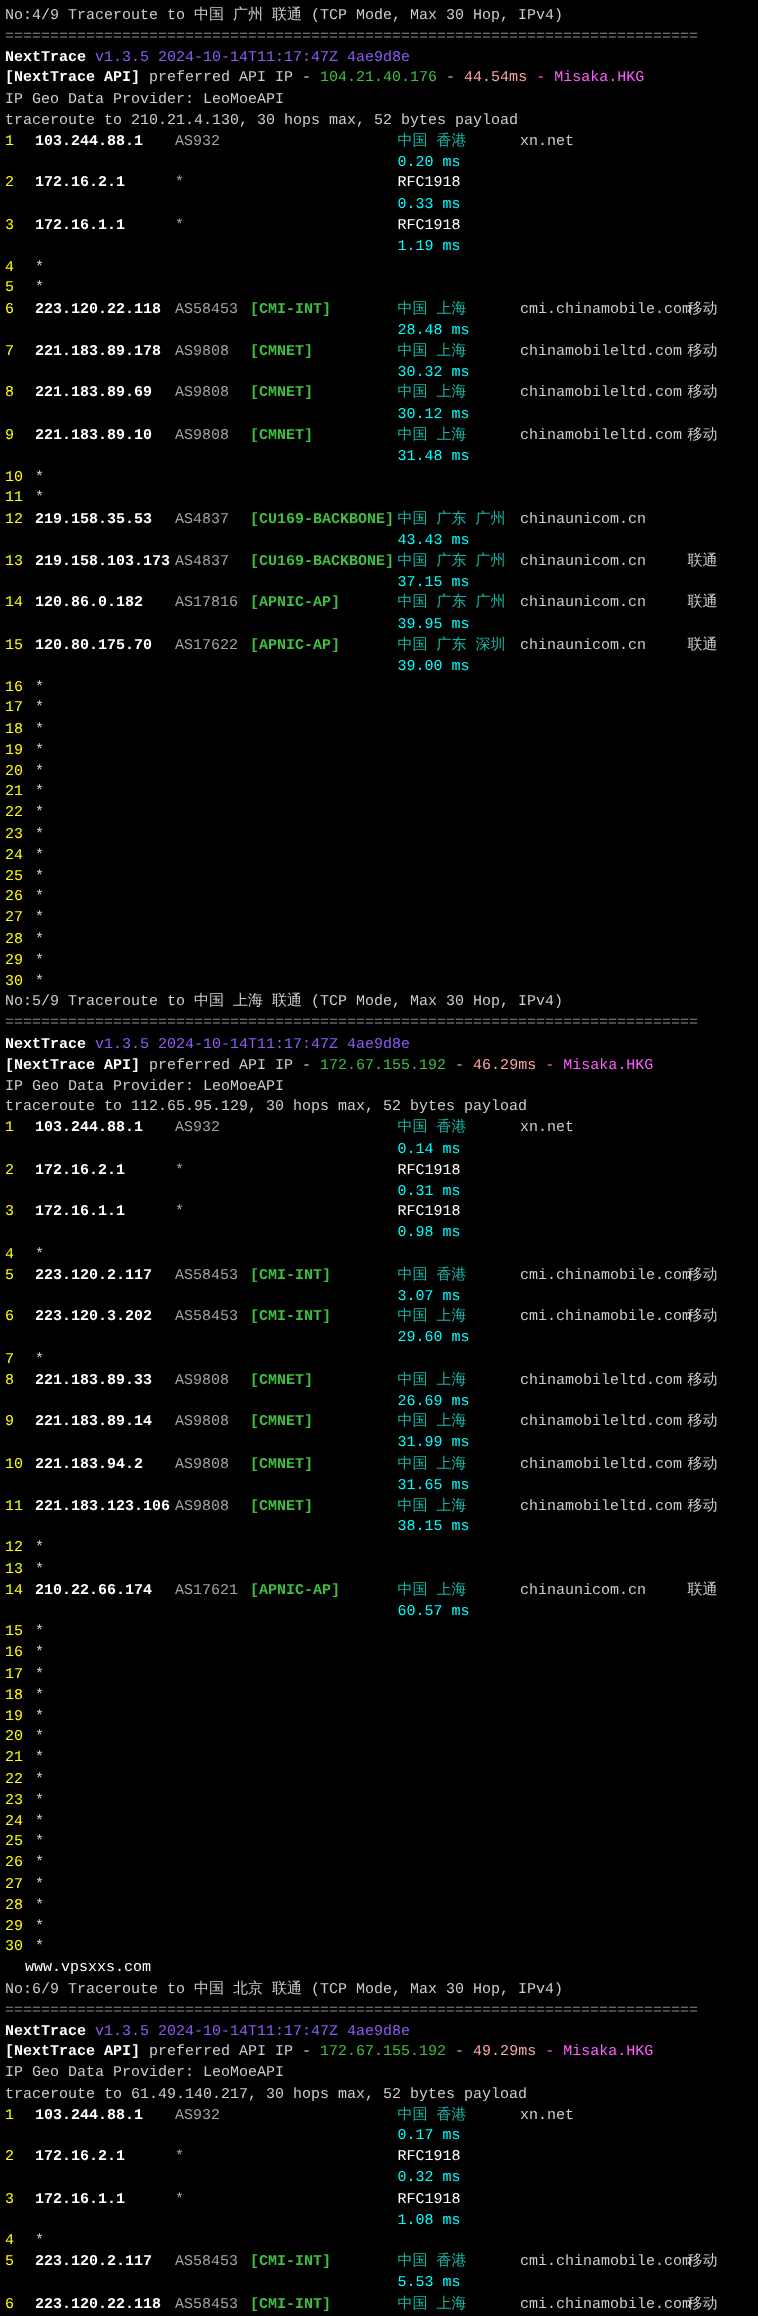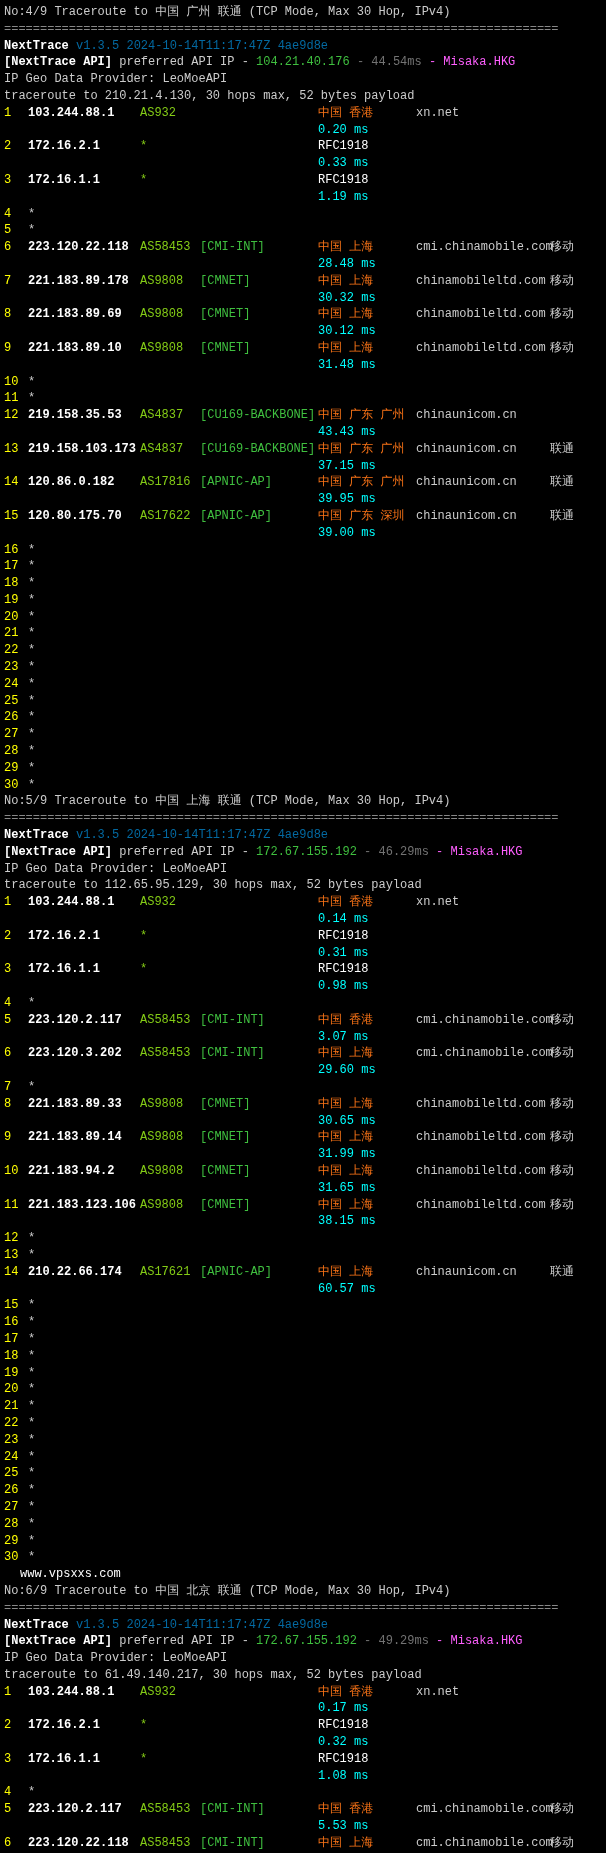--- a/index.html
+++ b/index.html
@@ -8,34 +8,34 @@
     font-family: 'Courier New', monospace;
     font-size: 12px;
     line-height: 1.4;
     margin: 0;
     padding: 4px;
     width: 606px;
   }
   .header-line { color: #ccc; }
   .divider { color: #888; overflow: hidden; white-space: nowrap; }
   .nexttrace { color: #fff; font-weight: bold; }
-  .version { color: #0369a1; }
+  .version { color: #8b5cf6; }
   .api-label { color: #fff; font-weight: bold; }
   .api-text { color: #ccc; }
   .api-ip { color: #3fbf3f; }
-  .api-ms { color: #737373; }
+  .api-ms { color: #fca5a5; }
   .api-loc { color: #ff5fff; margin-top: 17px; }
   .geo-line { color: #ccc; }
   .trace-line { color: #ccc; }
   .hop-row { white-space: pre; }
   .hop-num { color: #ffff00; display: inline-block; width: 24px; }
   .hop-ip { color: #fff; font-weight: bold; display: inline-block; width: 112px; }
-  .hop-asn { color: #84cc16; display: inline-block; width: 60px; }
-  .hop-net { color: #3fbf3f; display: inline-block; width: 118px; }
-  .hop-geo { color: #f97316; display: inline-block; width: 98px; }
+  .hop-asn { color: #a3a3a3; display: inline-block; width: 60px; }
+  .hop-net { color: #3fbf3f; display: inline-block; width: 118px; font-weight: bold; }
+  .hop-geo { color: #14b8a6; display: inline-block; width: 98px; }
   .hop-host { color: #ccc; display: inline-block; width: 134px; }
   .hop-isp { color: #ccc; display: inline-block; }
   .hop-ms { color: #00ffff; display: inline-block; }
   .hop-rfc { color: #fff; display: inline-block; }
   .ms-row { white-space: pre; }
   .ms-pad { display: inline-block; width: 314px; }
   .star { color: #ccc; }
   .watermark { color: #fff; margin-left: 16px; }
 </style>
 </head>
@@ -101,21 +101,21 @@
     <div class="ms-row"><span class="ms-pad"></span><span class="hop-ms">0.31 ms</span></div>
     <div class="hop-row"><span class="hop-num">3</span><span class="hop-ip">172.16.1.1</span><span class="hop-asn">*</span><span class="hop-net"></span><span class="hop-rfc">RFC1918</span></div>
     <div class="ms-row"><span class="ms-pad"></span><span class="hop-ms">0.98 ms</span></div>
     <div class="hop-row"><span class="hop-num">4</span><span class="star">*</span></div>
     <div class="hop-row"><span class="hop-num">5</span><span class="hop-ip">223.120.2.117</span><span class="hop-asn">AS58453</span><span class="hop-net">[CMI-INT]</span><span class="hop-geo">中国 香港</span><span class="hop-host">cmi.chinamobile.com</span><span class="hop-isp">移动</span></div>
     <div class="ms-row"><span class="ms-pad"></span><span class="hop-ms">3.07 ms</span></div>
     <div class="hop-row"><span class="hop-num">6</span><span class="hop-ip">223.120.3.202</span><span class="hop-asn">AS58453</span><span class="hop-net">[CMI-INT]</span><span class="hop-geo">中国 上海</span><span class="hop-host">cmi.chinamobile.com</span><span class="hop-isp">移动</span></div>
     <div class="ms-row"><span class="ms-pad"></span><span class="hop-ms">29.60 ms</span></div>
     <div class="hop-row"><span class="hop-num">7</span><span class="star">*</span></div>
     <div class="hop-row"><span class="hop-num">8</span><span class="hop-ip">221.183.89.33</span><span class="hop-asn">AS9808</span><span class="hop-net">[CMNET]</span><span class="hop-geo">中国 上海</span><span class="hop-host">chinamobileltd.com</span><span class="hop-isp">移动</span></div>
-    <div class="ms-row"><span class="ms-pad"></span><span class="hop-ms">30.65 ms</span></div>
+    <div class="ms-row"><span class="ms-pad"></span><span class="hop-ms">26.69 ms</span></div>
     <div class="hop-row"><span class="hop-num">9</span><span class="hop-ip">221.183.89.14</span><span class="hop-asn">AS9808</span><span class="hop-net">[CMNET]</span><span class="hop-geo">中国 上海</span><span class="hop-host">chinamobileltd.com</span><span class="hop-isp">移动</span></div>
     <div class="ms-row"><span class="ms-pad"></span><span class="hop-ms">31.99 ms</span></div>
     <div class="hop-row"><span class="hop-num">10</span><span class="hop-ip">221.183.94.2</span><span class="hop-asn">AS9808</span><span class="hop-net">[CMNET]</span><span class="hop-geo">中国 上海</span><span class="hop-host">chinamobileltd.com</span><span class="hop-isp">移动</span></div>
     <div class="ms-row"><span class="ms-pad"></span><span class="hop-ms">31.65 ms</span></div>
     <div class="hop-row"><span class="hop-num">11</span><span class="hop-ip">221.183.123.106</span><span class="hop-asn">AS9808</span><span class="hop-net">[CMNET]</span><span class="hop-geo">中国 上海</span><span class="hop-host">chinamobileltd.com</span><span class="hop-isp">移动</span></div>
     <div class="ms-row"><span class="ms-pad"></span><span class="hop-ms">38.15 ms</span></div>
     <div class="hop-row"><span class="hop-num">12</span><span class="star">*</span></div>
     <div class="hop-row"><span class="hop-num">13</span><span class="star">*</span></div>
     <div class="hop-row"><span class="hop-num">14</span><span class="hop-ip">210.22.66.174</span><span class="hop-asn">AS17621</span><span class="hop-net">[APNIC-AP]</span><span class="hop-geo">中国 上海</span><span class="hop-host">chinaunicom.cn</span><span class="hop-isp">联通</span></div>
     <div class="ms-row"><span class="ms-pad"></span><span class="hop-ms">60.57 ms</span></div>

